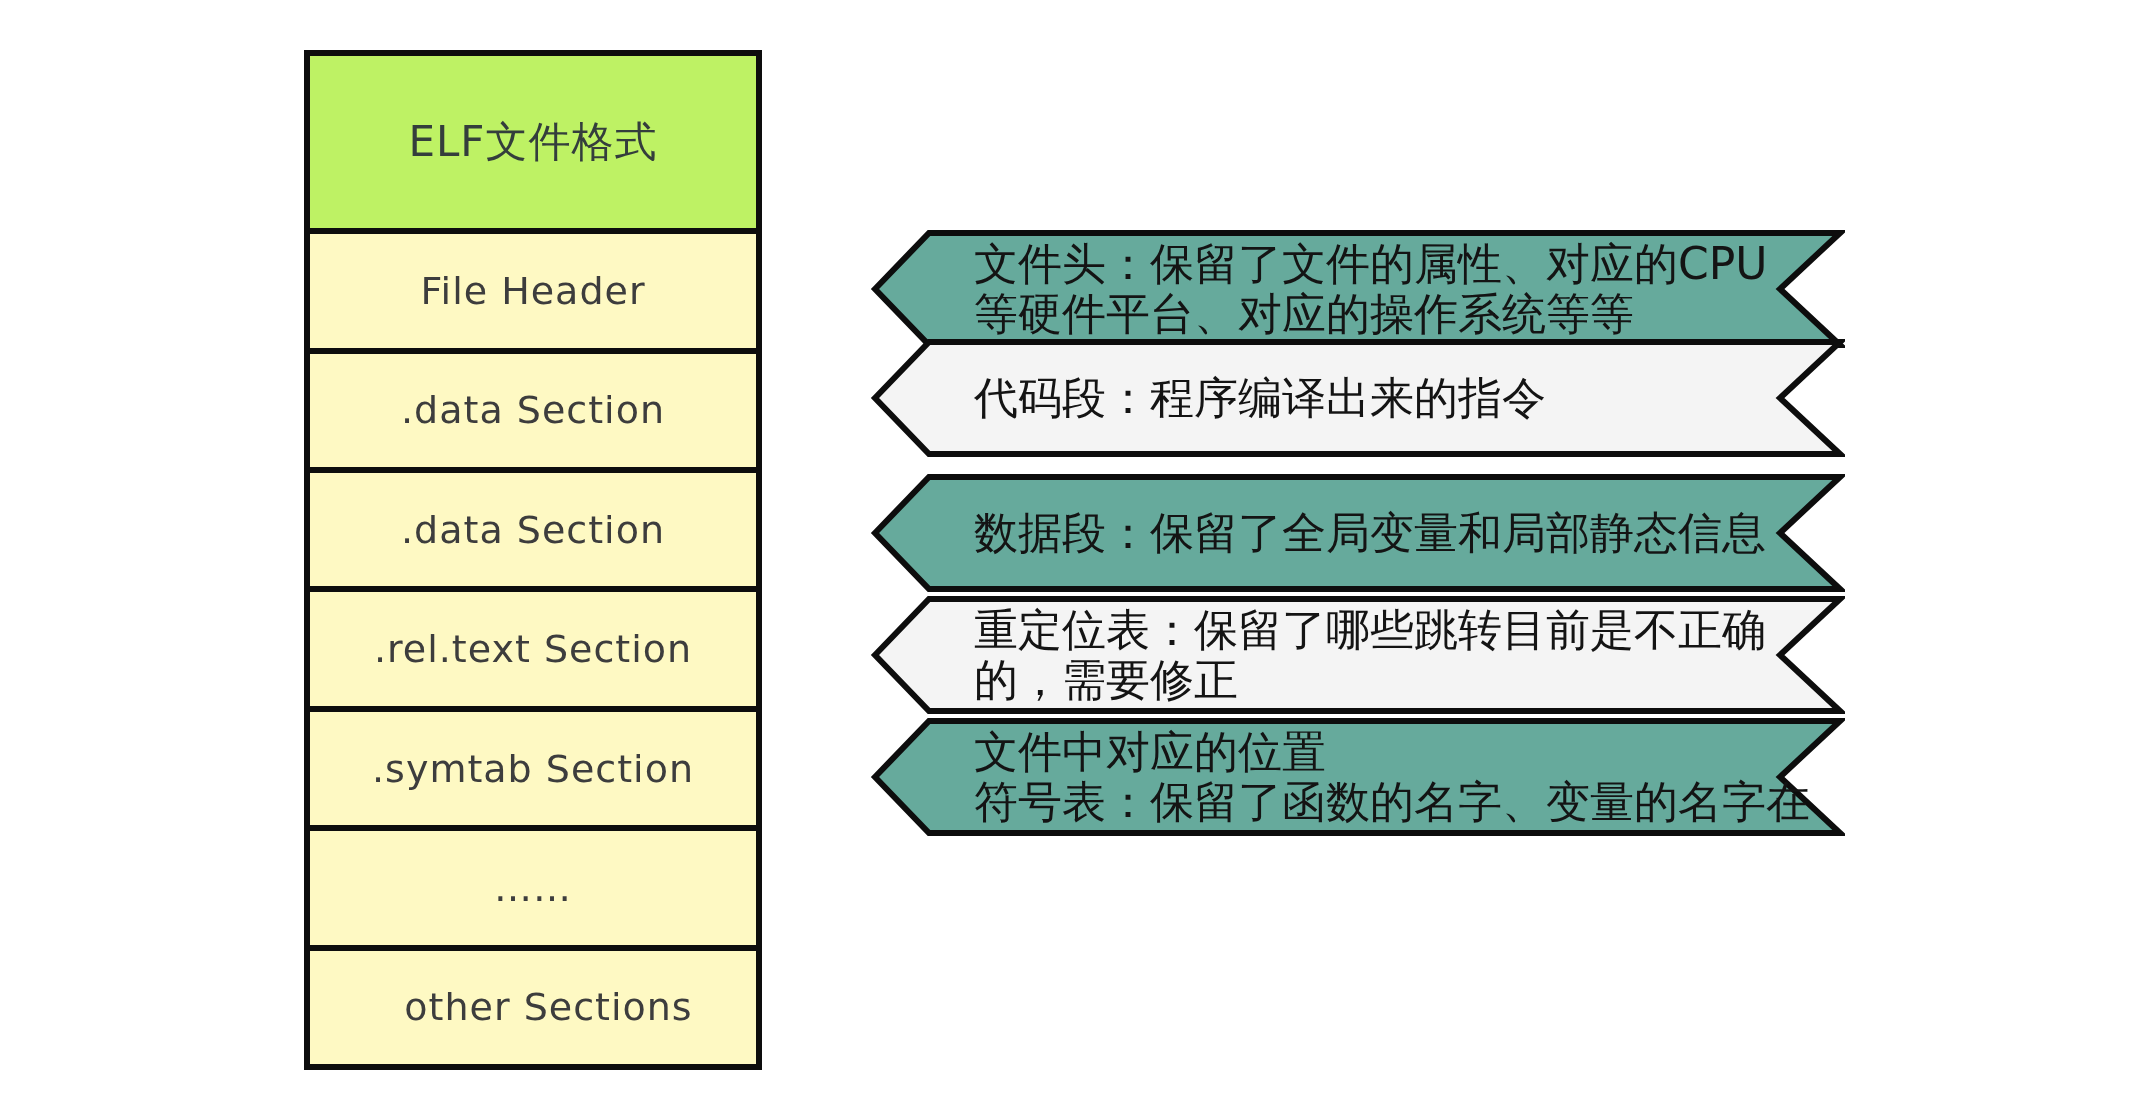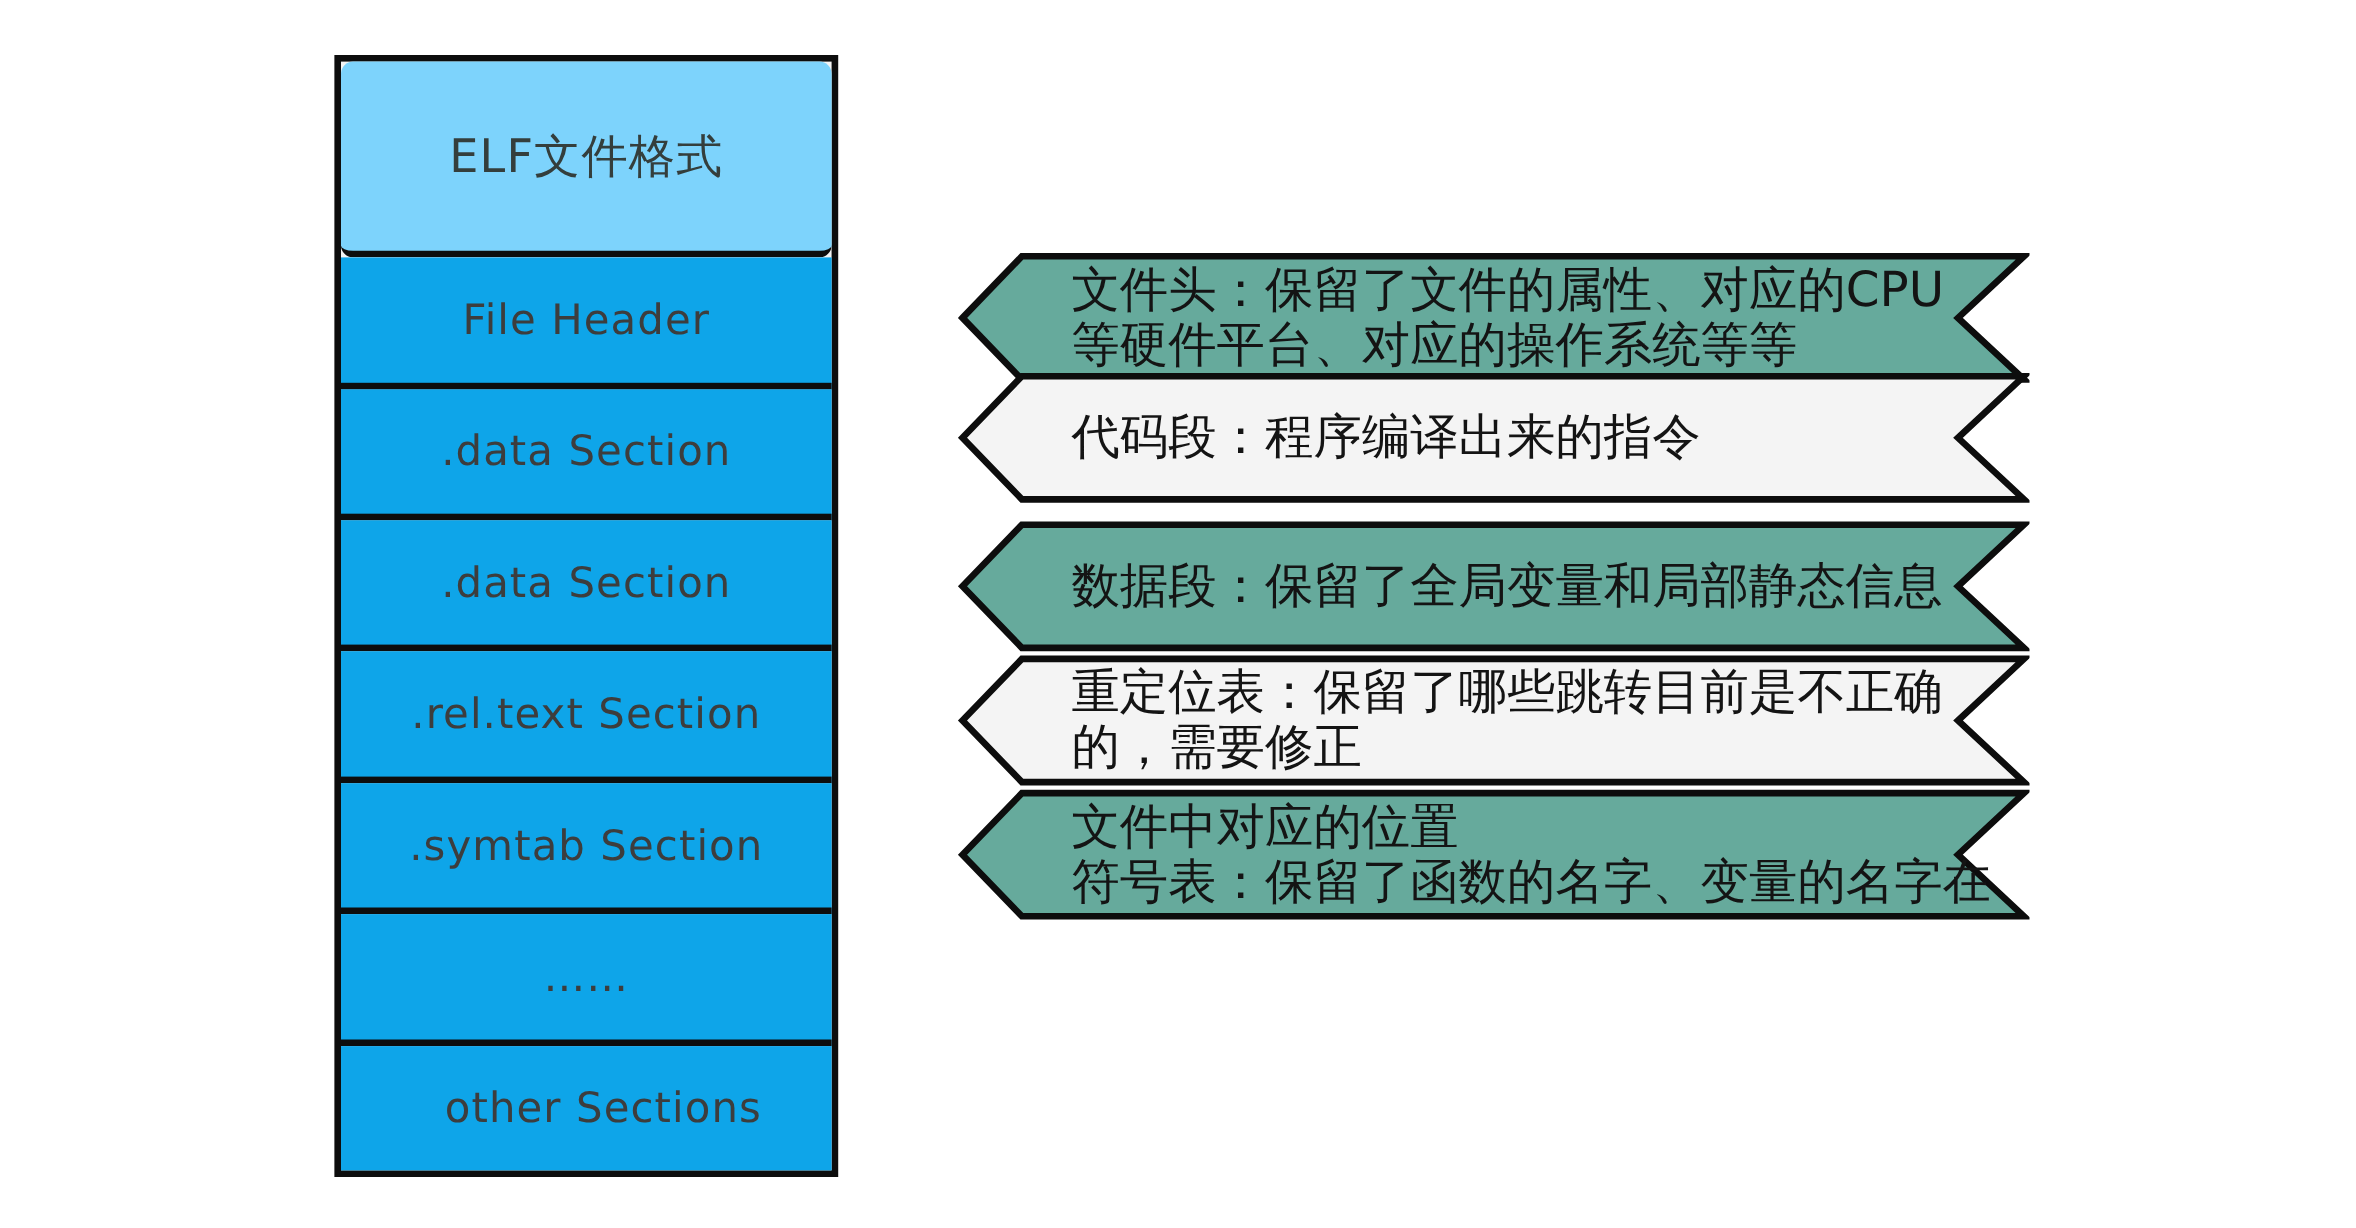--- a/index.html
+++ b/index.html
@@ -31,31 +31,30 @@
   }
   .elf-table .cell {
     box-sizing: border-box;
     display: flex;
     align-items: center;
     justify-content: center;
     text-align: center;
     color: #3d3d3d;
     font-size: 38px;
     letter-spacing: 1px;
-    background: #0ea5e9;
+    background: #fef9c3;
     border-bottom: 6px solid #0d0d0d;
     flex: 1 1 0;
   }
   .elf-table .cell:last-child { border-bottom: none; padding-left: 31px; }
   .elf-table .cell.header {
     flex: 1.52 1 0;
-    background: #7dd3fc;
+    background: #bef264;
     color: #343e3c;
     font-size: 42px;
-    border-radius: 11px;
   }
 
   
   .banner {
     position: absolute;
     left: 870px;
     width: 975px;
     height: 122px;
   }
   .banner svg {

